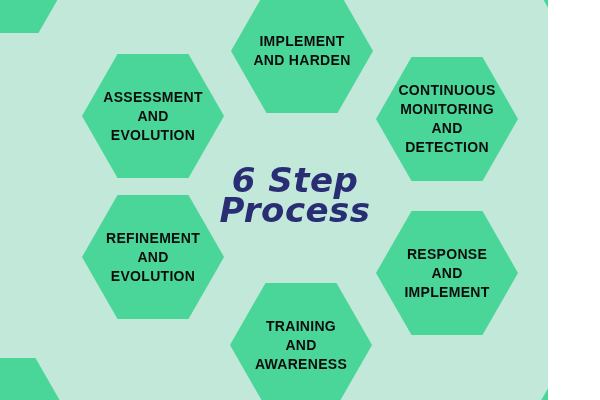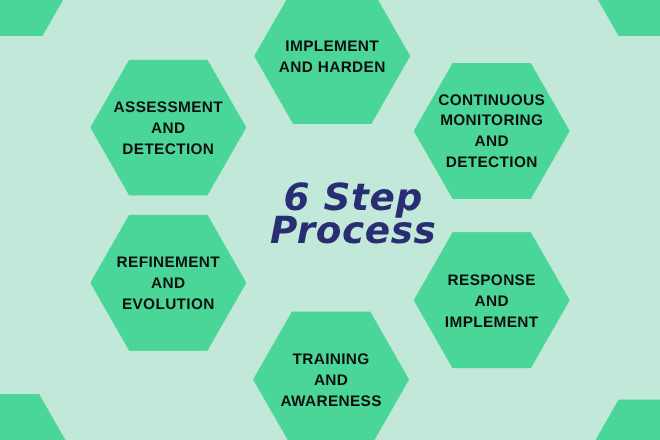--- a/index.html
+++ b/index.html
@@ -1,18 +1,18 @@
 <!DOCTYPE html>
 <html><head>
 <meta charset="utf-8">
 <style>
   html, body { margin: 0; padding: 0; }
   .stage {
     position: relative;
-    width: 600px;
+    width: 548px;
     height: 400px;
     background: #c1e8d9;
     overflow: hidden;
     font-family: "Liberation Sans", sans-serif;
   }
   .hex {
     position: absolute;
     width: 142px;
     height: 124px;
     background: #4bd699;
@@ -95,21 +95,21 @@
 
   <div class="hex hex-refinement">
     <div class="hex-label">REFINEMENT
 AND
 EVOLUTION</div>
   </div>
 
   <div class="hex hex-assessment">
     <div class="hex-label">ASSESSMENT
 AND
-DETECTION</div>
+EVOLUTION</div>
   </div>
 
   <div class="title">
     <div>6 Step</div>
     <div>Process</div>
   </div>
 
 </div>
 
 </body></html>

